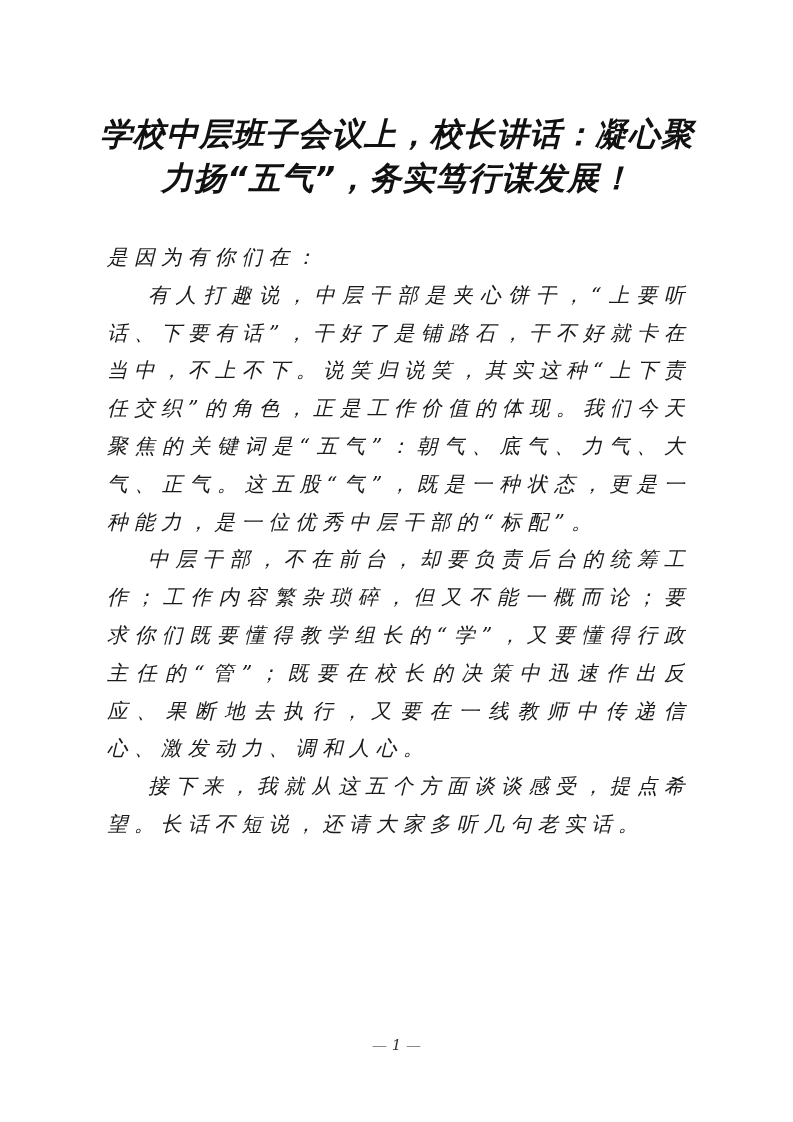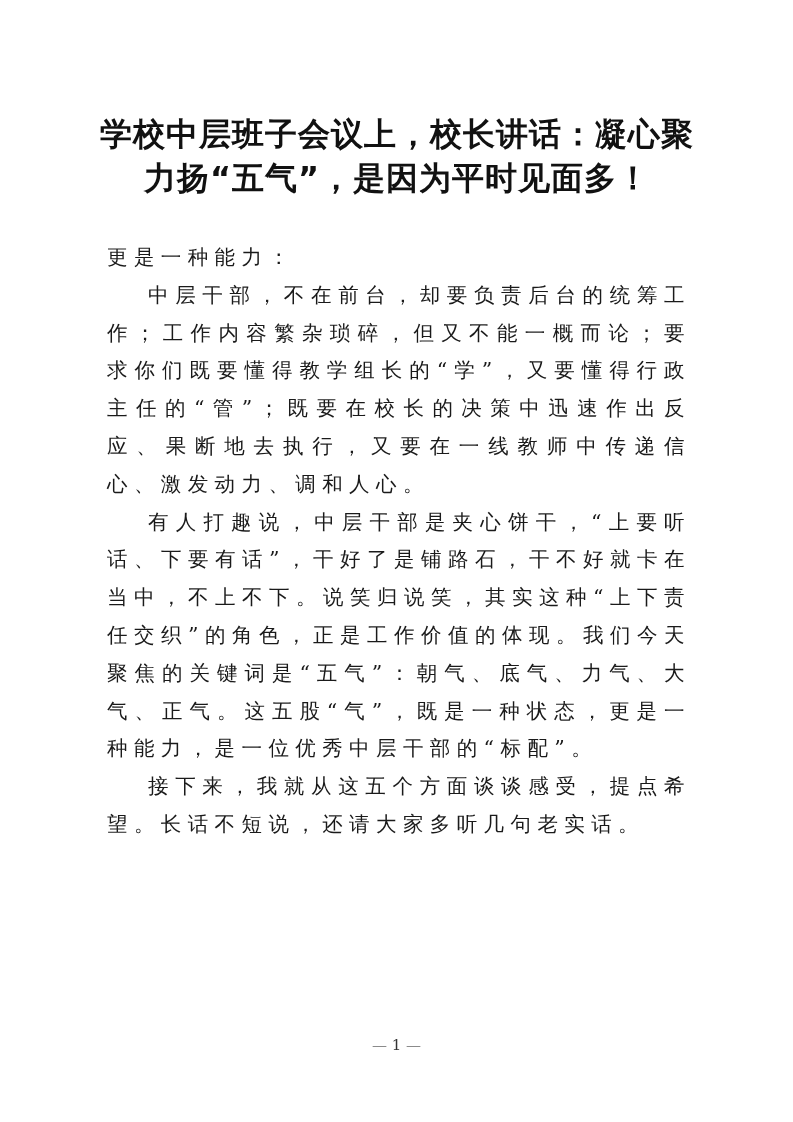--- a/index.html
+++ b/index.html
@@ -1,19 +1,20 @@
 <!DOCTYPE html>
 <html><head>
 <meta charset="utf-8">
 <style>
   html, body { margin: 0; padding: 0; background: #ffffff; }
   body { width: 793px; height: 1122px; position: relative; overflow: hidden; }
   .page {
     position: absolute; left: 0; top: 0; width: 756px; height: 1122px;
     background: #ffffff;
+    font-style: italic;
   }
   .title {
     position: absolute; left: 100px; top: 112px; width: 594px;
     text-align: center;
     font-family: "DejaVu Sans", sans-serif;
     font-weight: bold;
     font-size: 32px;
     line-height: 44px;
     color: #111111;
     letter-spacing: 1px;
@@ -38,27 +39,27 @@
     color: #333333;
   }
   .footer .dash { color: #888888; }
 </style>
 </head>
 <body>
 
 <div class="page">
   <h1 class="title">
     <div>学校中层班子会议上，校长讲话：凝心聚</div>
-    <div>力扬“五气”，是因为平时见面多！</div>
+    <div>力扬“五气”，务实笃行谋发展！</div>
   </h1>
 
   <div class="body">
-    <p>更是一种能力：</p>
+    <p>是因为有你们在：</p>
+    <p class="indent">有人打趣说，中层干部是夹心饼干，“上要听话、下要有话”，干好了是铺路石，干不好就卡在当中，不上不下。说笑归说笑，其实这种“上下责任交织”的角色，正是工作价值的体现。我们今天聚焦的关键词是“五气”：朝气、底气、力气、大气、正气。这五股“气”，既是一种状态，更是一种能力，是一位优秀中层干部的“标配”。</p>
     <p class="indent">中层干部，不在前台，却要负责后台的统筹工作；工作内容繁杂琐碎，但又不能一概而论；要求你们既要懂得教学组长的“学”，又要懂得行政主任的“管”；既要在校长的决策中迅速作出反应、果断地去执行，又要在一线教师中传递信心、激发动力、调和人心。</p>
-    <p class="indent">有人打趣说，中层干部是夹心饼干，“上要听话、下要有话”，干好了是铺路石，干不好就卡在当中，不上不下。说笑归说笑，其实这种“上下责任交织”的角色，正是工作价值的体现。我们今天聚焦的关键词是“五气”：朝气、底气、力气、大气、正气。这五股“气”，既是一种状态，更是一种能力，是一位优秀中层干部的“标配”。</p>
     <p class="indent">接下来，我就从这五个方面谈谈感受，提点希望。长话不短说，还请大家多听几句老实话。</p>
   </div>
 
   <div class="footer">
     <span class="dash">—</span>
     <span>1</span>
     <span class="dash">—</span>
   </div>
 </div>
 

